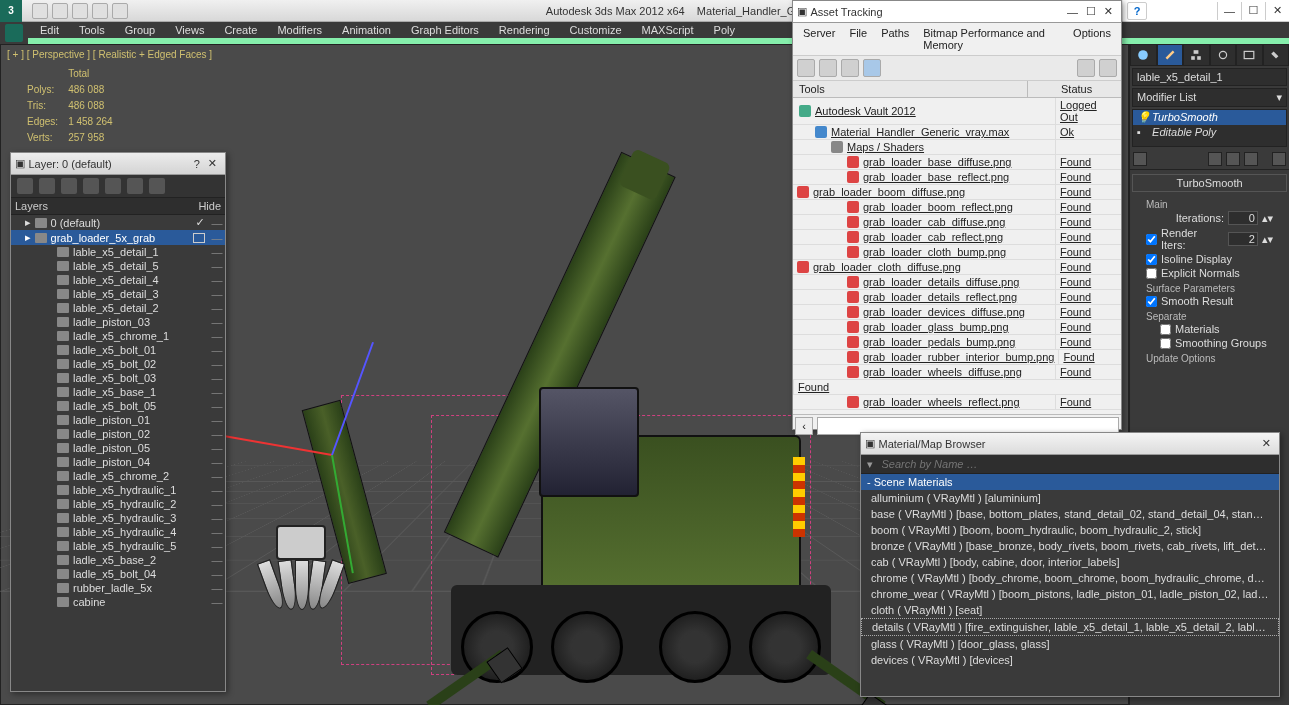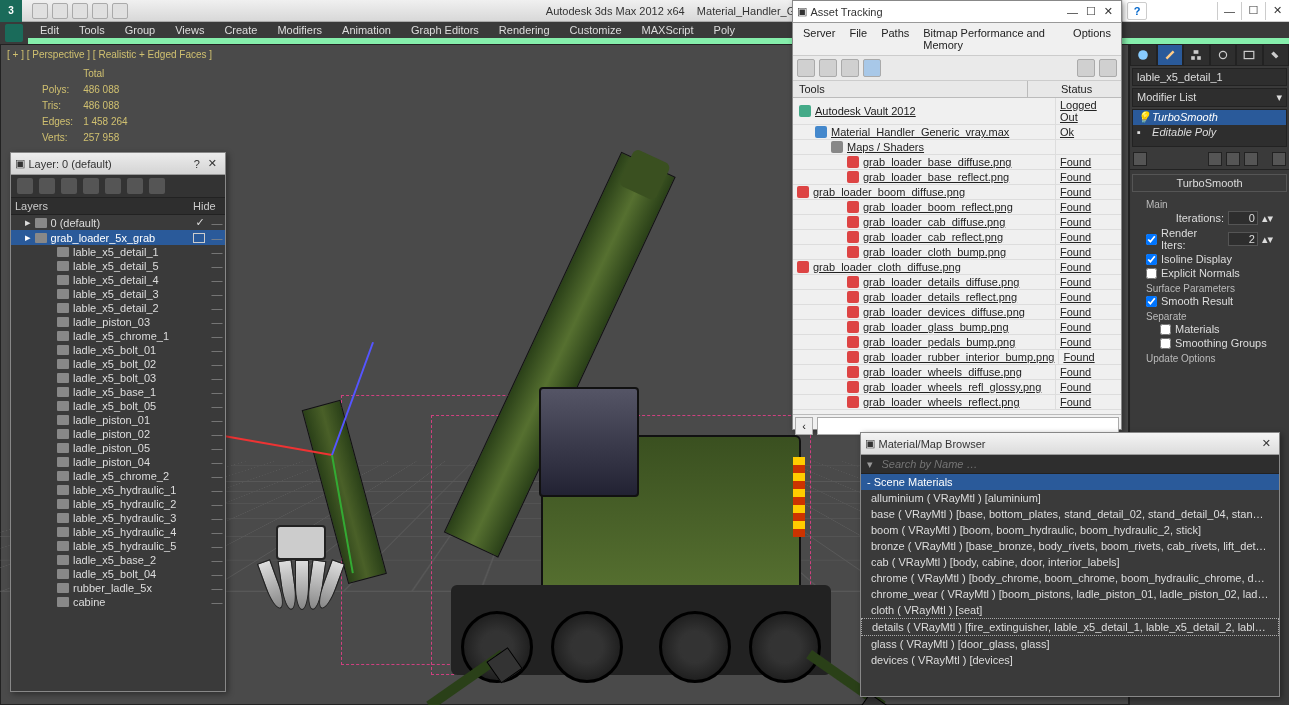--- a/index.html
+++ b/index.html
@@ -9,21 +9,21 @@
 .tb-grp { display:flex; gap:4px; padding:0 4px; }
 .tb-btn { width:16px; height:16px; background:#e0e0e0; border:1px solid #aaa; border-radius:2px; }
 .titlebar .title { flex:1; text-align:center; font-size:11px; }
 .wbtn { width:24px; height:18px; display:flex; align-items:center; justify-content:center; border-left:1px solid #ccc; }
 .menubar { height:22px; background:#3a3a3a; display:flex; align-items:center; padding-left:30px; gap:0; color:#ddd; border-bottom:6px solid #86efac; }
 .menubar .item { padding:3px 10px; cursor:default; }
 .main-toolbar { position:absolute; top:22px; left:0; width:28px; height:22px; background:#3a3a3a; display:flex; align-items:center; justify-content:center; }
 .main-toolbar .logo2 { width:18px; height:18px; background:#1a6b5a; border-radius:2px; }
 .viewport { position:absolute; top:44px; left:0; right:160px; bottom:0; background:#4a4a4a; border:1px solid #222; }
 .vp-label { position:absolute; top:4px; left:6px; color:#d0c070; font-size:10px; }
-.vp-stats { position:absolute; top:20px; left:20px; color:#d0c070; font-size:10px; line-height:14px;margin-left:15px; }
+.vp-stats { position:absolute; top:20px; left:20px; color:#d0c070; font-size:10px; line-height:14px; }
 .vp-stats td { padding:0 4px; color:#d0c070; font-size:10px; }
 .grid-floor { position:absolute; bottom:30px; left:50%; transform:translateX(-50%) perspective(400px) rotateX(72deg); width:900px; height:350px; background-image:repeating-linear-gradient(0deg,#666 0,#666 1px,transparent 1px,transparent 40px),repeating-linear-gradient(90deg,#666 0,#666 1px,transparent 1px,transparent 40px); opacity:.5; }
 .excavator { position:absolute; left:240px; top:80px; width:620px; height:600px; }
 .boom { position:absolute; left:200px; top:0; width:60px; height:420px; background:linear-gradient(90deg,#2a4018,#567030,#2a4018); transform:rotate(25deg); transform-origin:bottom center; border:1px solid #111; }
 .boom::before { content:""; position:absolute; top:-10px; left:10px; width:40px; height:40px; background:#3a5020; border-radius:6px; }
 .arm2 { position:absolute; left:60px; top:280px; width:40px; height:180px; background:linear-gradient(90deg,#2a4018,#4a6028,#2a4018); transform:rotate(-15deg); transform-origin:top center; border:1px solid #111; }
 .grapple { position:absolute; left:20px; top:400px; width:80px; height:90px; }
 .grapple-body { width:50px; height:35px; background:#ccc; border:2px solid #222; margin:0 auto; border-radius:4px; }
 .claws { position:relative; height:55px; }
 .claw { position:absolute; width:14px; height:50px; background:linear-gradient(#ddd,#888); border:1px solid #222; border-radius:0 0 50% 50%; }
@@ -64,21 +64,21 @@
 .spin { width:30px; background:#2e2e2e; border:1px solid #555; color:#ddd; text-align:right; padding:0 2px; }
 .subhead { font-size:10px; color:#bbb; margin-top:3px; }
 
 .layerwin { position:absolute; top:152px; left:10px; width:216px; height:540px; background:#3a3a3a; border:1px solid #888; box-shadow:2px 2px 6px rgba(0,0,0,.4); }
 .win-title { height:22px; background:linear-gradient(#ececec,#d4d4d4); display:flex; align-items:center; padding:0 4px; color:#333; border-bottom:1px solid #999; }
 .win-title .spacer{flex:1;}
 .win-title .x { padding:0 4px; cursor:default; }
 .layer-tb { display:flex; gap:6px; padding:3px 6px; background:#333; border-bottom:1px solid #222; }
 .ltb { width:16px; height:16px; background:#555; border-radius:2px; }
 .layer-hdr { display:flex; background:#2e2e2e; border-bottom:1px solid #222; padding:2px 4px; font-size:10px; }
-.layer-hdr .c1{flex:1;} .layer-hdr .c2{width:28px;text-align:left;}
+.layer-hdr .c1{flex:1;} .layer-hdr .c2{width:28px;text-align:right;}
 .layer-list { overflow:auto; height:456px; background:#3a3a3a; }
 .lrow { display:flex; align-items:center; padding:1px 2px; gap:4px; font-size:10px; color:#ddd; }
 .lrow.sel { background:#2a5a9a; color:#fff; }
 .lrow .ind { display:inline-block; }
 .licon { width:12px; height:10px; background:#888; border-radius:1px; display:inline-block; flex-shrink:0; }
 .lrow .nm { flex:1; white-space:nowrap; overflow:hidden; text-overflow:ellipsis; }
 .dash { color:#888; width:12px; text-align:center; flex-shrink:0; }
 
 .assetwin { position:absolute; top:0; left:792px; width:330px; height:430px; background:#f0f0f0; border:1px solid #888; color:#222; box-shadow:2px 2px 6px rgba(0,0,0,.4); z-index:5; }
 .assetwin .win-title { background:#fff; }
@@ -658,24 +658,20 @@
         <div class="c2">Found</div>
       </div>
       <div class="arow">
         <div class="c1" style="padding-left:54px">
           <span class="aicon "></span>
           <span>grab_loader_wheels_diffuse.png</span>
         </div>
         <div class="c2">Found</div>
       </div>
       <div class="arow">
-        <div class="c1" style="padding-left:54px">
-          <span class="aicon "></span>
-          <span>grab_loader_wheels_refl_glossy.png</span>
-        </div>
         <div class="c2">Found</div>
       </div>
       <div class="arow">
         <div class="c1" style="padding-left:54px">
           <span class="aicon "></span>
           <span>grab_loader_wheels_reflect.png</span>
         </div>
         <div class="c2">Found</div>
       </div>
     </div>

